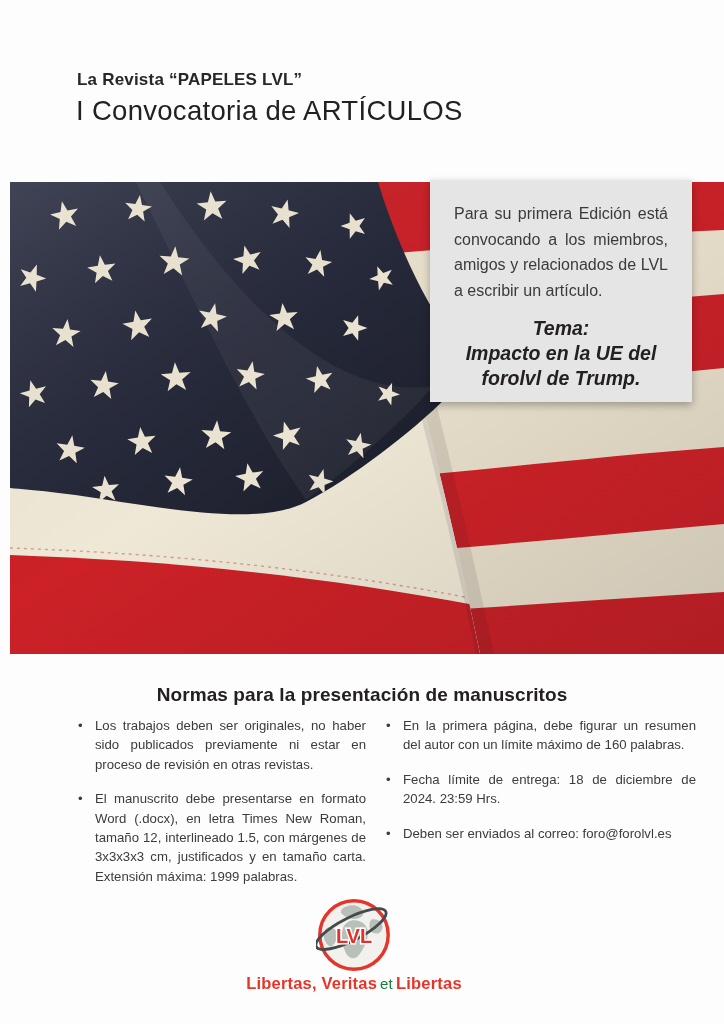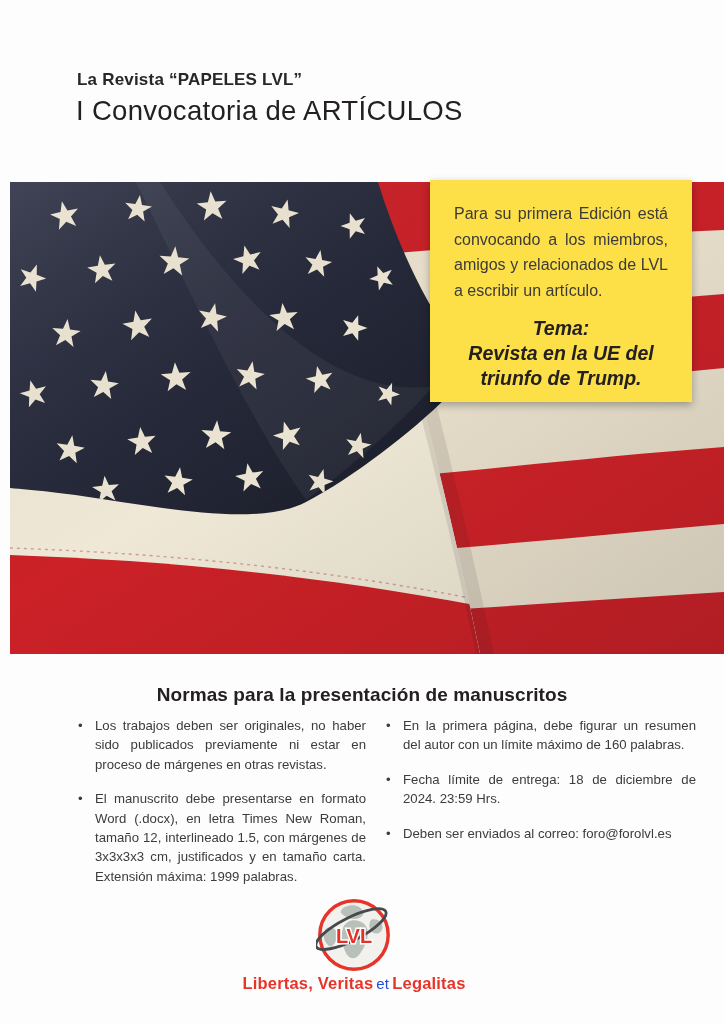--- a/index.html
+++ b/index.html
@@ -13,21 +13,21 @@
     position:absolute;left:77px;top:70px;
     font-size:17px;font-weight:bold;letter-spacing:.2px;color:#2a2627;
   }
   .title{
     position:absolute;left:76px;top:95px;
     font-size:27.5px;font-weight:normal;letter-spacing:.3px;color:#242021;
   }
   .flag{position:absolute;left:10px;top:182px;width:714px;height:472px;display:block;}
   .card{
     position:absolute;left:430px;top:180px;width:262px;height:222px;
-    background:#fde047;box-shadow:0 3px 8px rgba(0,0,0,.30);
+    background:#e5e5e5;box-shadow:0 3px 8px rgba(0,0,0,.30);
     padding:21px 24px;box-sizing:border-box;
   }
   .card .intro{
     font-size:16px;line-height:1.6;text-align:justify;color:#3c3a3a;
   }
   .card .tema{margin-top:13px;color:#242021;}
   .card .tema-label,.card .tema-text{
     display:block;font-size:19.5px;line-height:1.27;
     font-weight:bold;font-style:italic;text-align:center;
   }
@@ -46,21 +46,21 @@
     font-size:13.2px;line-height:1.47;color:#3d3b3b;
   }
   .item .dot{width:17px;flex:none;}
   .item .txt{flex:1;text-align:justify;}
   .footer{
     position:absolute;top:897px;left:0;right:16px;
     display:flex;flex-direction:column;align-items:center;
   }
   .logo-globe{width:76px;height:76px;display:block;}
   .motto{margin-top:1px;font-size:16.5px;font-weight:bold;color:#e63429;letter-spacing:.2px;}
-  .motto .et{color:#1d4ed8;font-weight:normal;font-size:15px;margin:0 3px;}
+  .motto .et{color:#15803d;font-weight:normal;font-size:15px;margin:0 3px;}
 </style>
 </head>
 <body>
 
 <div class="page">
 
   <div class="kicker">La Revista “PAPELES LVL”</div>
   <div class="title">I Convocatoria de ARTÍCULOS</div>
 
   <svg class="flag" viewBox="0 0 714 472" preserveAspectRatio="none" role="img" xmlns="http://www.w3.org/2000/svg" aria-label="Fotografía de la bandera de Estados Unidos">
@@ -142,31 +142,31 @@
       <use href="#st" transform="translate(310,300) rotate(15) scale(0.9)"></use>
     </g>
 
     <rect width="714" height="472" fill="url(#gLight)"></rect>
   </svg>
 
   <div class="card">
     <div class="intro">Para su primera Edición está convocando a los miembros, amigos y relacionados de LVL a escribir un artículo.</div>
     <div class="tema">
       <span class="tema-label">Tema:</span>
-      <span class="tema-text">Revista en la UE del triunfo de Trump.</span>
+      <span class="tema-text">Impacto en la UE del forolvl de Trump.</span>
     </div>
   </div>
 
   <div class="normas-heading">Normas para la presentación de manuscritos</div>
 
   <div class="columns">
     <div class="col-left">
       <div class="item">
         <span class="dot">•</span>
-        <span class="txt">Los trabajos deben ser originales, no haber sido publicados previamente ni estar en proceso de márgenes en otras revistas.</span>
+        <span class="txt">Los trabajos deben ser originales, no haber sido publicados previamente ni estar en proceso de revisión en otras revistas.</span>
       </div>
       <div class="item">
         <span class="dot">•</span>
         <span class="txt">El manuscrito debe presentarse en formato Word (.docx), en letra Times New Roman, tamaño 12, interlineado 1.5, con márgenes de 3x3x3x3 cm, justificados y en tamaño carta. Extensión máxima: 1999 palabras.</span>
       </div>
     </div>
     <div class="col-right">
       <div class="item">
         <span class="dot">•</span>
         <span class="txt">En la primera página, debe figurar un resumen del autor con un límite máximo de 160 palabras.</span>
@@ -189,17 +189,17 @@
         <path d="M-8,-30 C-2,-33 6,-31 9,-26 C12,-22 8,-18 3,-17 C-3,-16 -12,-20 -14,-24 C-13,-28 -11,-29 -8,-30 Z"></path>
         <path d="M-6,-14 C2,-18 12,-14 14,-6 C16,2 12,12 6,20 C2,26 -4,26 -8,20 C-12,12 -14,2 -12,-6 C-11,-10 -9,-12 -6,-14 Z"></path>
         <path d="M-30,-6 C-26,-10 -20,-8 -18,-2 C-17,4 -20,10 -24,12 C-28,12 -32,6 -32,0 Z"></path>
         <path d="M18,-16 C24,-18 30,-14 30,-8 C29,-2 24,0 19,-3 C16,-6 15,-12 18,-16 Z"></path>
       </g>
       <circle r="36" fill="none" stroke="#e5352b" stroke-width="3.6"></circle>
       <ellipse cx="0" cy="-7" rx="41" ry="12" fill="none" stroke="#464a4c" stroke-width="3" transform="rotate(-27)"></ellipse>
       <text y="8" text-anchor="middle" font-size="21" font-weight="bold" fill="#e23127" stroke="#ffffff" stroke-width="3" paint-order="stroke" font-family="Liberation Sans, DejaVu Sans, sans-serif">LVL</text>
     </svg>
     <div class="motto">
-      <span>Libertas, Veritas</span><span class="et">et</span><span>Legalitas</span>
+      <span>Libertas, Veritas</span><span class="et">et</span><span>Libertas</span>
     </div>
   </div>
 
 </div>
 
 </body></html>

